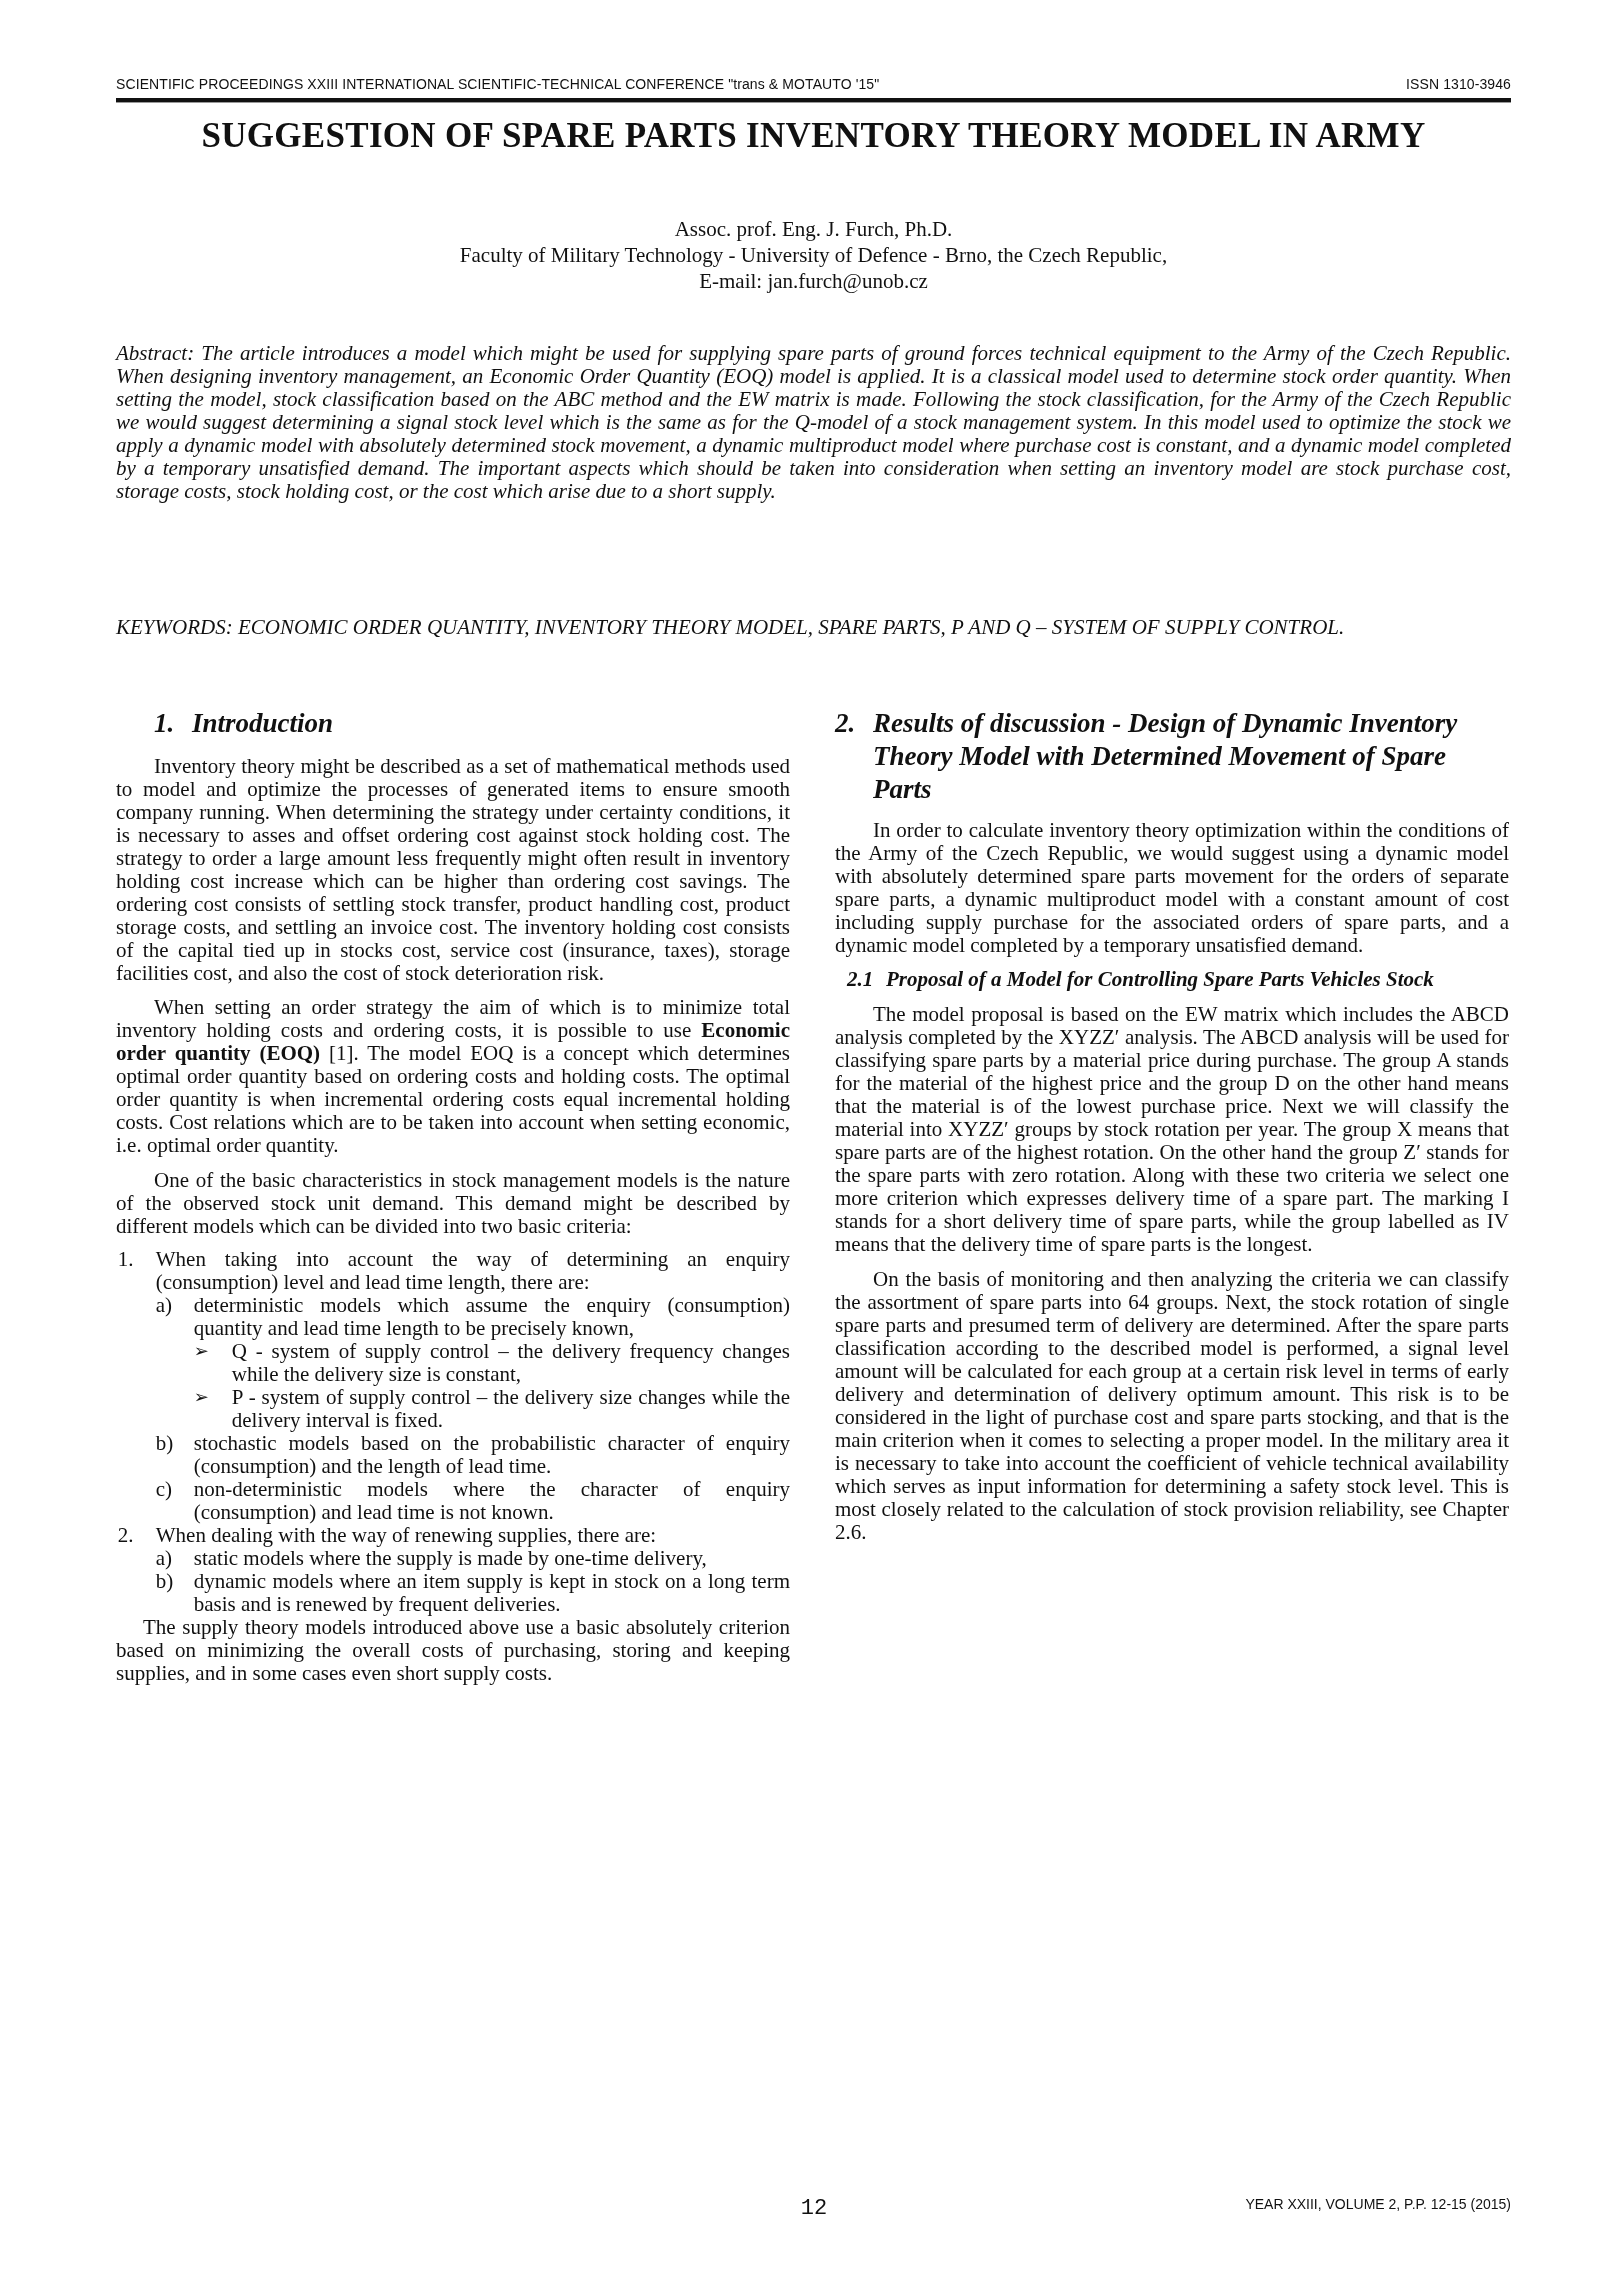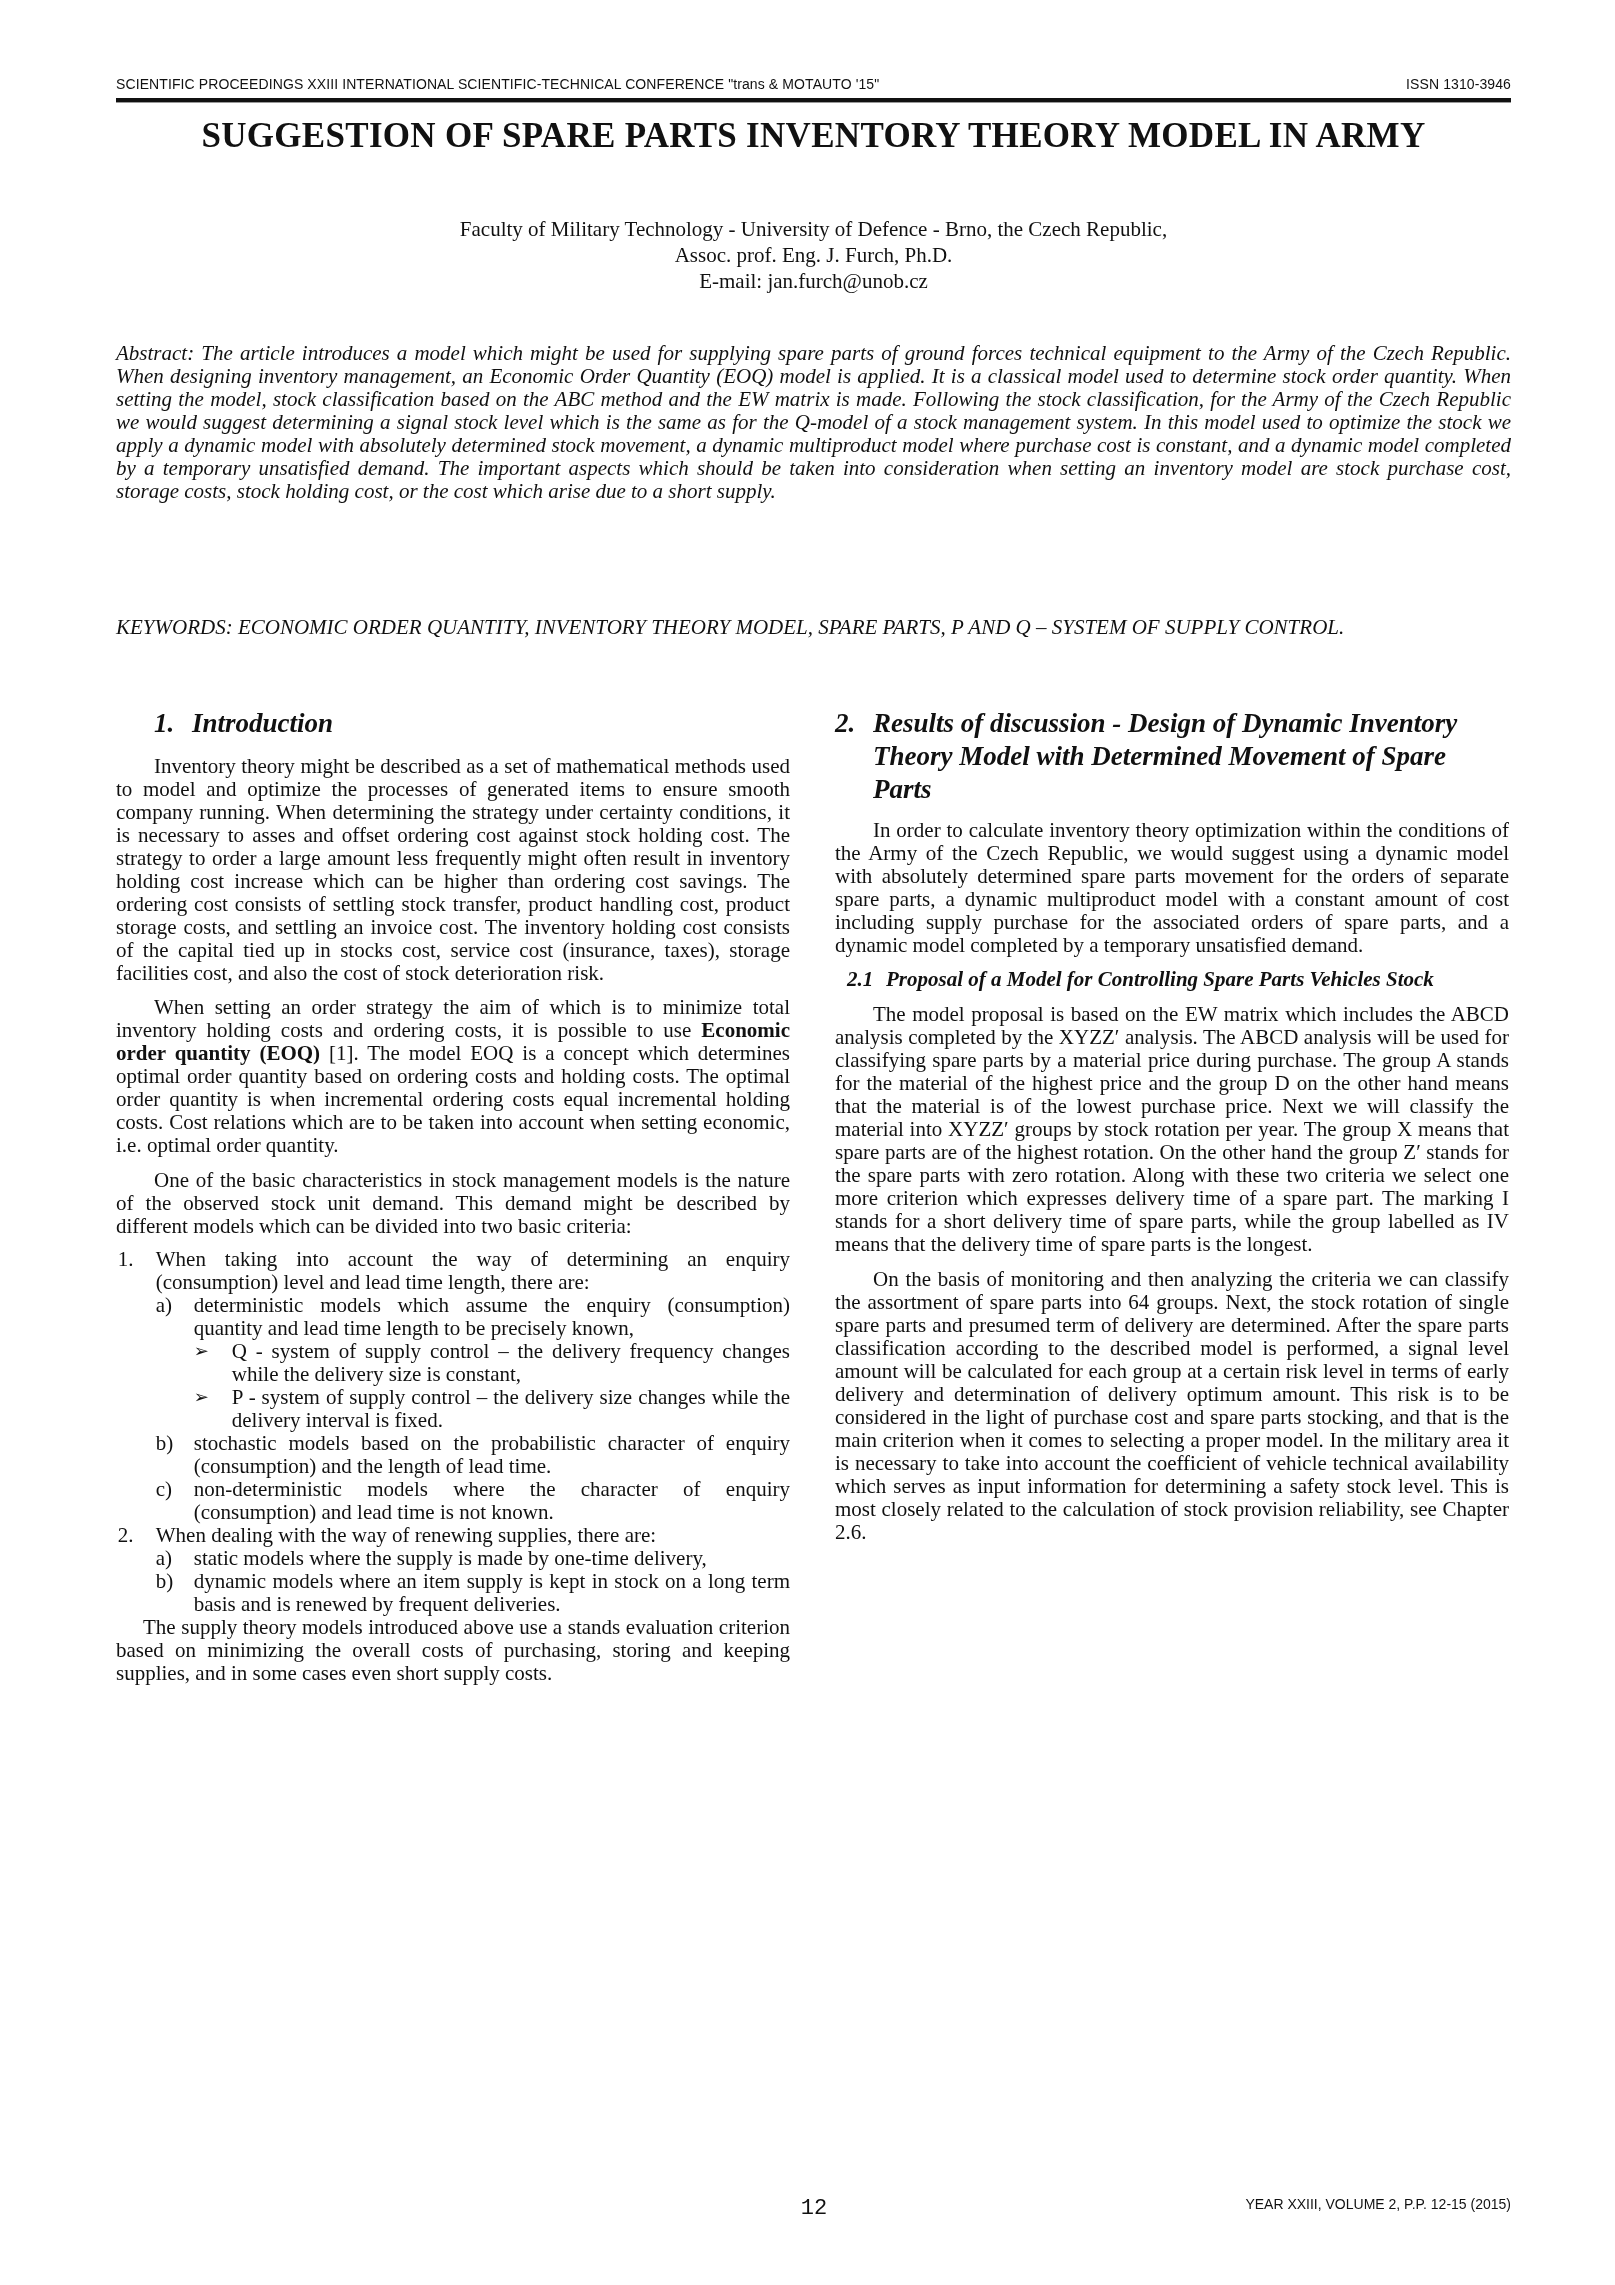--- a/index.html
+++ b/index.html
@@ -63,22 +63,22 @@
 
 <div class="running-head">
   <span>SCIENTIFIC PROCEEDINGS XXIII INTERNATIONAL SCIENTIFIC-TECHNICAL CONFERENCE "trans &amp; MOTAUTO '15"</span>
   <span>ISSN 1310-3946</span>
 </div>
 <div class="head-rule"></div>
 
 <div class="title">SUGGESTION OF SPARE PARTS INVENTORY THEORY MODEL IN ARMY</div>
 
 <div class="authors">
+  <div>Assoc. prof. Eng. J. Furch, Ph.D.</div>
   <div>Faculty of Military Technology - University of Defence - Brno, the Czech Republic,</div>
-  <div>Assoc. prof. Eng. J. Furch, Ph.D.</div>
   <div>E-mail: jan.furch@unob.cz</div>
 </div>
 
 <div class="abstract">
   <b>Abstract:</b>
   <span>The article introduces a model which might be used for supplying spare parts of ground forces technical equipment to the Army of the Czech Republic. When designing inventory management, an Economic Order Quantity (EOQ) model is applied. It is a classical model used to determine stock order quantity. When setting the model, stock classification based on the ABC method and the EW matrix is made. Following the stock classification, for the Army of the Czech Republic we would suggest determining a signal stock level which is the same as for the Q-model of a stock management system. In this model used to optimize the stock we apply a dynamic model with absolutely determined stock movement, a dynamic multiproduct model where purchase cost is constant, and a dynamic model completed by a temporary unsatisfied demand. The important aspects which should be taken into consideration when setting an inventory model are stock purchase cost, storage costs, stock holding cost, or the cost which arise due to a short supply.</span>
 </div>
 
 <div class="keywords">
   <b>KEYWORDS:</b>
@@ -133,21 +133,21 @@
           <span class="marker">a)</span>
           <span class="body">static models where the supply is made by one-time delivery,</span>
         </div>
         <div class="li2">
           <span class="marker">b)</span>
           <span class="body">dynamic models where an item supply is kept in stock on a long term basis and is renewed by frequent deliveries.</span>
         </div>
       </div>
     </div>
   </div>
-  <p class="para" style="text-indent:27px;">The supply theory models introduced above use a stands evaluation criterion based on minimizing the overall costs of purchasing, storing and keeping supplies, and in some cases even short supply costs.</p>
+  <p class="para" style="text-indent:27px;">The supply theory models introduced above use a basic absolutely criterion based on minimizing the overall costs of purchasing, storing and keeping supplies, and in some cases even short supply costs.</p>
 </div>
 
 <div class="col col-right">
   <h2 class="sec" style="margin-bottom:12.7px;">
     <span style="width:38px;flex:none;">2.</span>
     <span>Results of discussion - Design of Dynamic Inventory Theory Model with Determined Movement of Spare Parts</span>
   </h2>
   <p class="para">In order to calculate inventory theory optimization within the conditions of the Army of the Czech Republic, we would suggest using a dynamic model with absolutely determined spare parts movement for the orders of separate spare parts, a dynamic multiproduct model with a constant amount of cost including supply purchase for the associated orders of spare parts, and a dynamic model completed by a temporary unsatisfied demand.</p>
   <h3 class="sub" style="margin-top:9px;">
     <span class="num">2.1</span>

